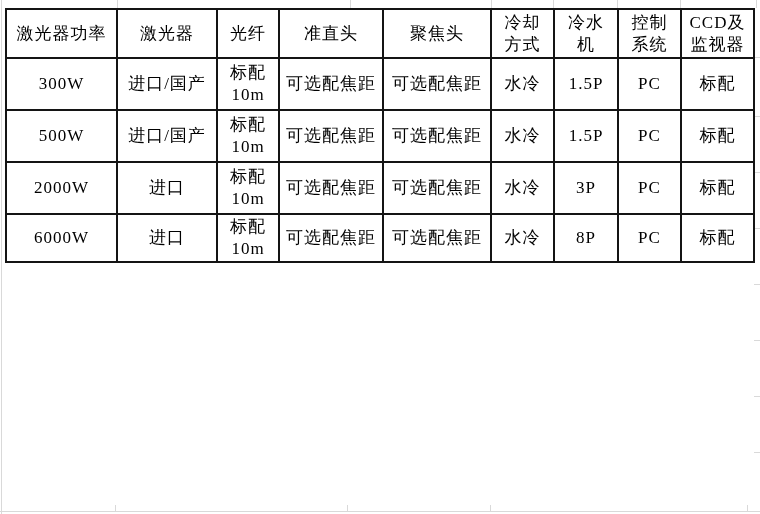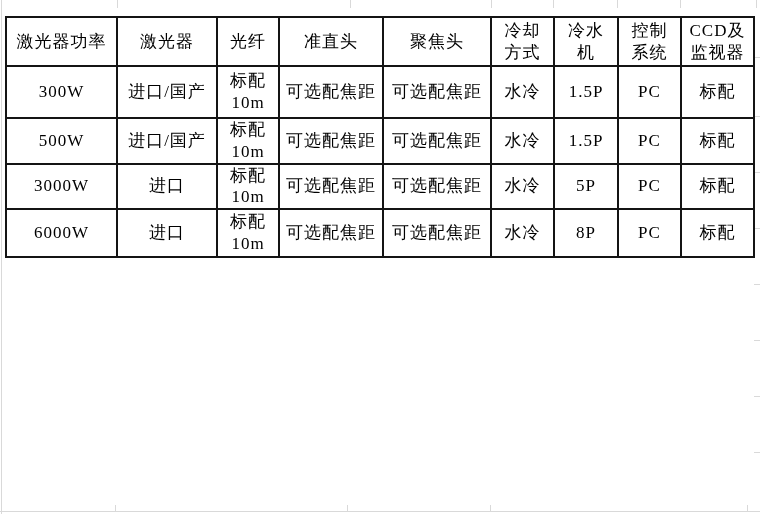--- a/index.html
+++ b/index.html
@@ -6,37 +6,37 @@
   body {
     width: 760px; height: 514px;
     position: relative; overflow: hidden;
     background: #ffffff;
     font-family: "Liberation Serif", "DejaVu Serif", serif;
   }
   
   .gridline { position: absolute; background: var(--grid-color, #d9d9d9); }
 
   table.spec-table {
-    position: absolute; left: 5px; top: 16px;
+    position: absolute; left: 5px; top: 8px;
     width: 748px;
     border-collapse: collapse; table-layout: fixed;
     background: #ffffff;
   }
   .spec-table th, .spec-table td {
     border: 2px solid var(--border-color, #141414);
     text-align: center; vertical-align: middle;
     padding: 0 2px;
     font-size: 17px; font-weight: normal;
     color: var(--text-color, #000000);
     letter-spacing: 1px;
     line-height: 1.28;
     white-space: pre-line;
   }
   .spec-table thead tr { height: 49px; }
-  .spec-table tbody tr { height: 45px; }
+  .spec-table tbody tr { height: 52px; }
   .spec-table tbody tr:first-child { height: 52px; }
   .spec-table tbody tr:last-child  { height: 48px; }
 
   col.c0 { width: 111px; } col.c1 { width: 100px; } col.c2 { width: 62px; }
   col.c3 { width: 104px; } col.c4 { width: 108px; } col.c5 { width: 63px; }
   col.c6 { width: 64px; }  col.c7 { width: 63px; }  col.c8 { width: 73px; }
 </style>
 </head>
 <body style="--border-color: #141414; --grid-color: #d9d9d9; --text-color: #000000; background: rgb(255, 255, 255);">
 
@@ -112,28 +112,28 @@
         <td>标配
 10m</td>
         <td>可选配焦距</td>
         <td>可选配焦距</td>
         <td>水冷</td>
         <td>1.5P</td>
         <td>PC</td>
         <td>标配</td>
       </tr>
       <tr>
-        <td>3000W</td>
+        <td>2000W</td>
         <td>进口</td>
         <td>标配
 10m</td>
         <td>可选配焦距</td>
         <td>可选配焦距</td>
         <td>水冷</td>
-        <td>5P</td>
+        <td>3P</td>
         <td>PC</td>
         <td>标配</td>
       </tr>
       <tr>
         <td>6000W</td>
         <td>进口</td>
         <td>标配
 10m</td>
         <td>可选配焦距</td>
         <td>可选配焦距</td>

